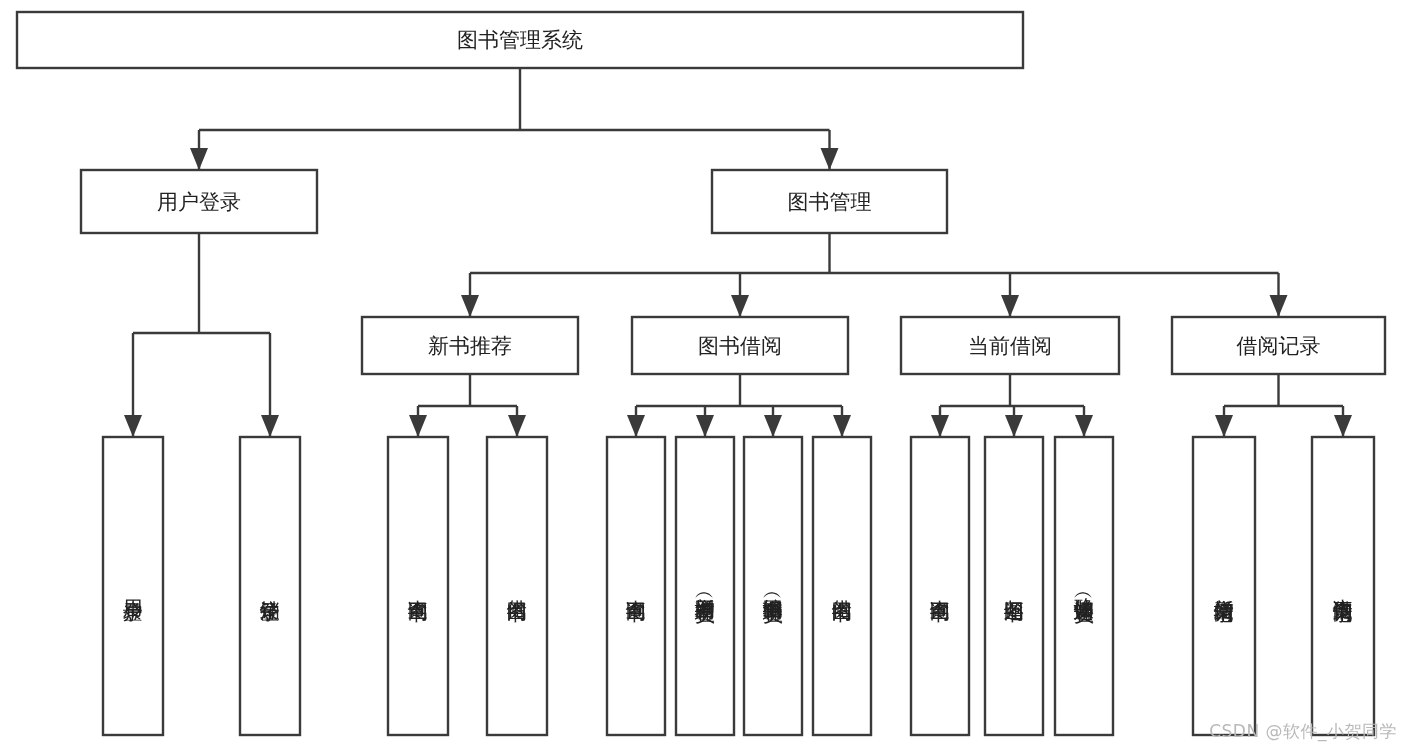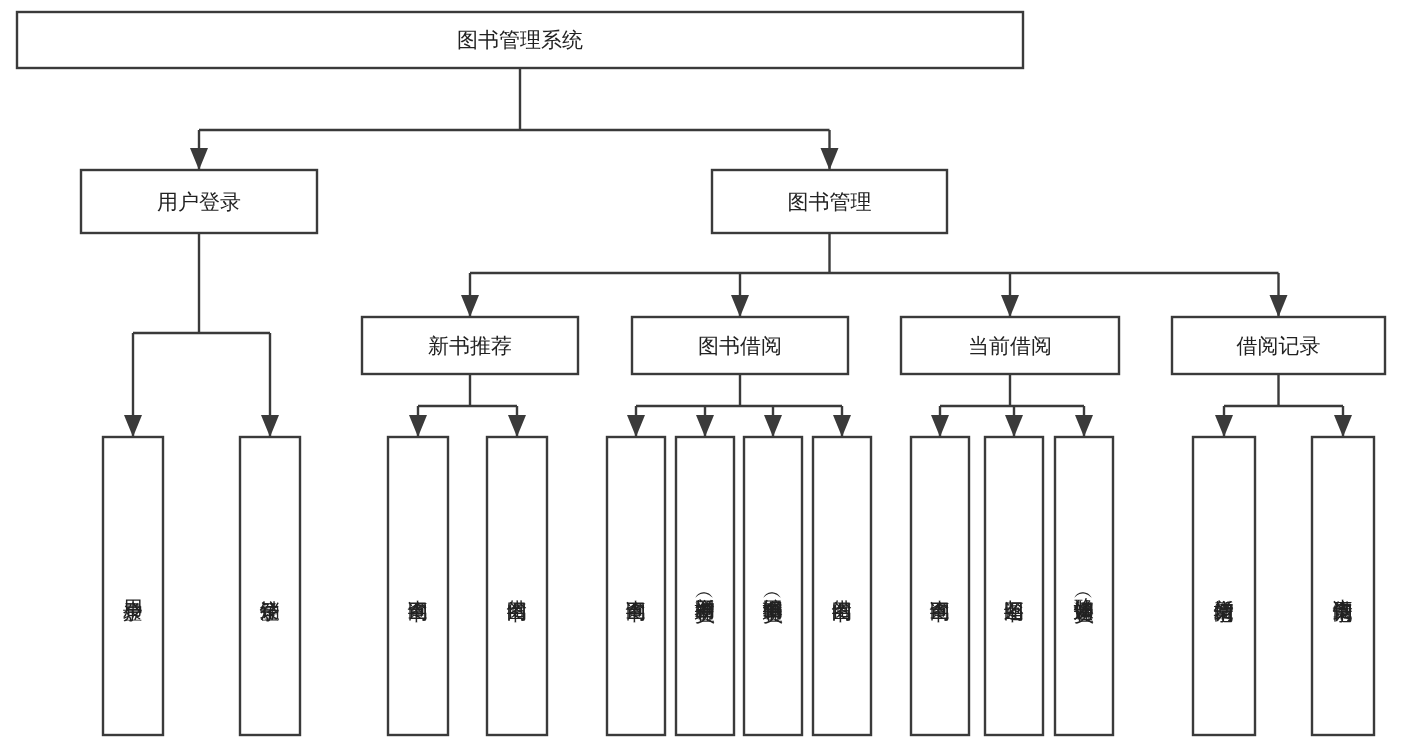--- a/index.html
+++ b/index.html
@@ -179,13 +179,14 @@
       <div class="node-label-v" style="left: 676px; top: 437px; width: 58px; height: 298px;">新增图书（管理员）</div>
       <div class="node-label-v" style="left: 744px; top: 437px; width: 58px; height: 298px;">编辑图书（管理员）</div>
       <div class="node-label-v" style="left: 813px; top: 437px; width: 58px; height: 298px;">借阅图书</div>
       <div class="node-label-v" style="left: 911px; top: 437px; width: 58px; height: 298px;">查询图书</div>
       <div class="node-label-v" style="left: 985px; top: 437px; width: 58px; height: 298px;">归还图书</div>
       <div class="node-label-v" style="left: 1055px; top: 437px; width: 58px; height: 298px;">确认归还（管理员）</div>
       <div class="node-label-v" style="left: 1193px; top: 437px; width: 62px; height: 298px;">新增借阅记录</div>
       <div class="node-label-v" style="left: 1312px; top: 437px; width: 62px; height: 298px;">查询借阅记录</div>
     </div>
 
+  <div class="watermark">CSDN @软件_小贺同学</div>
 </div>
 
 </body></html>

